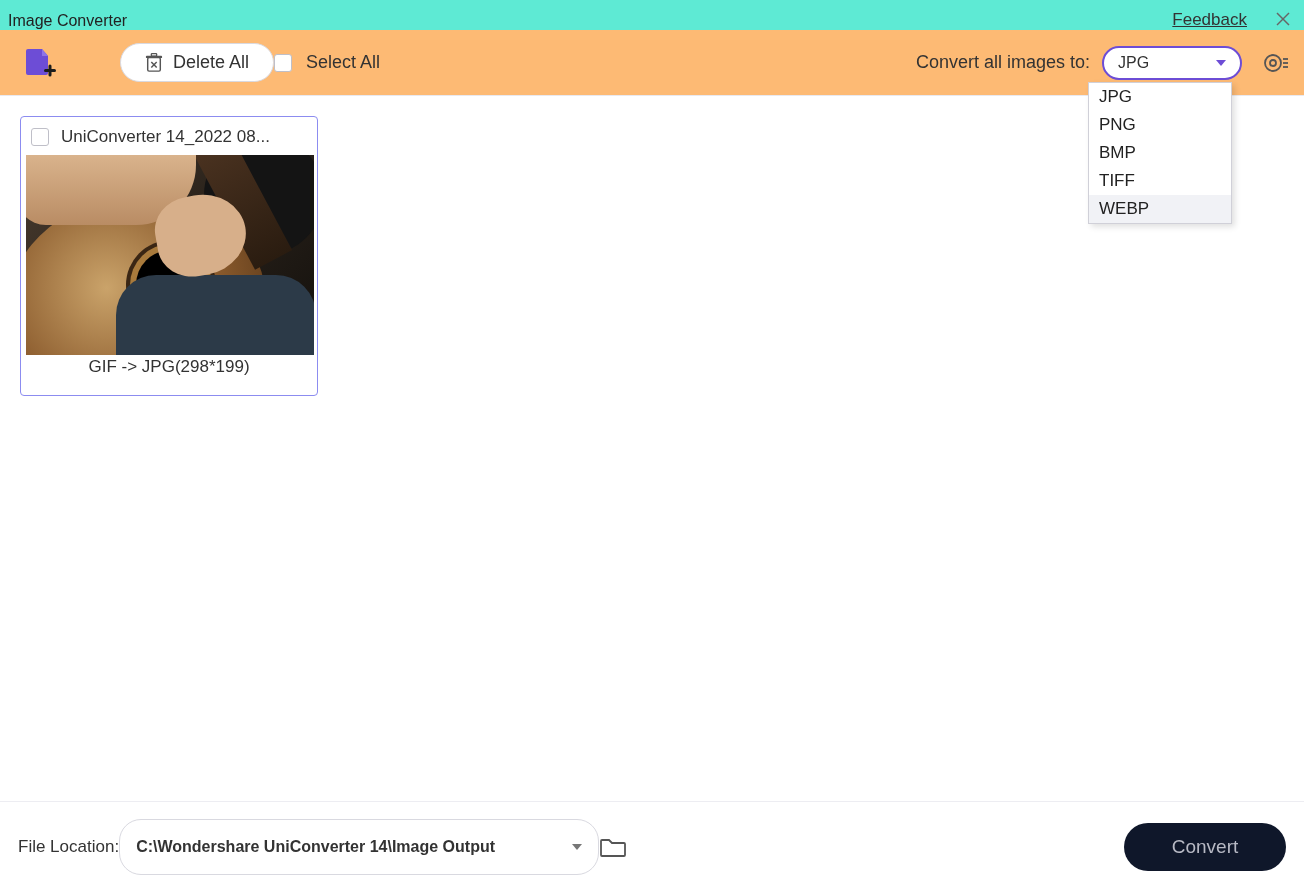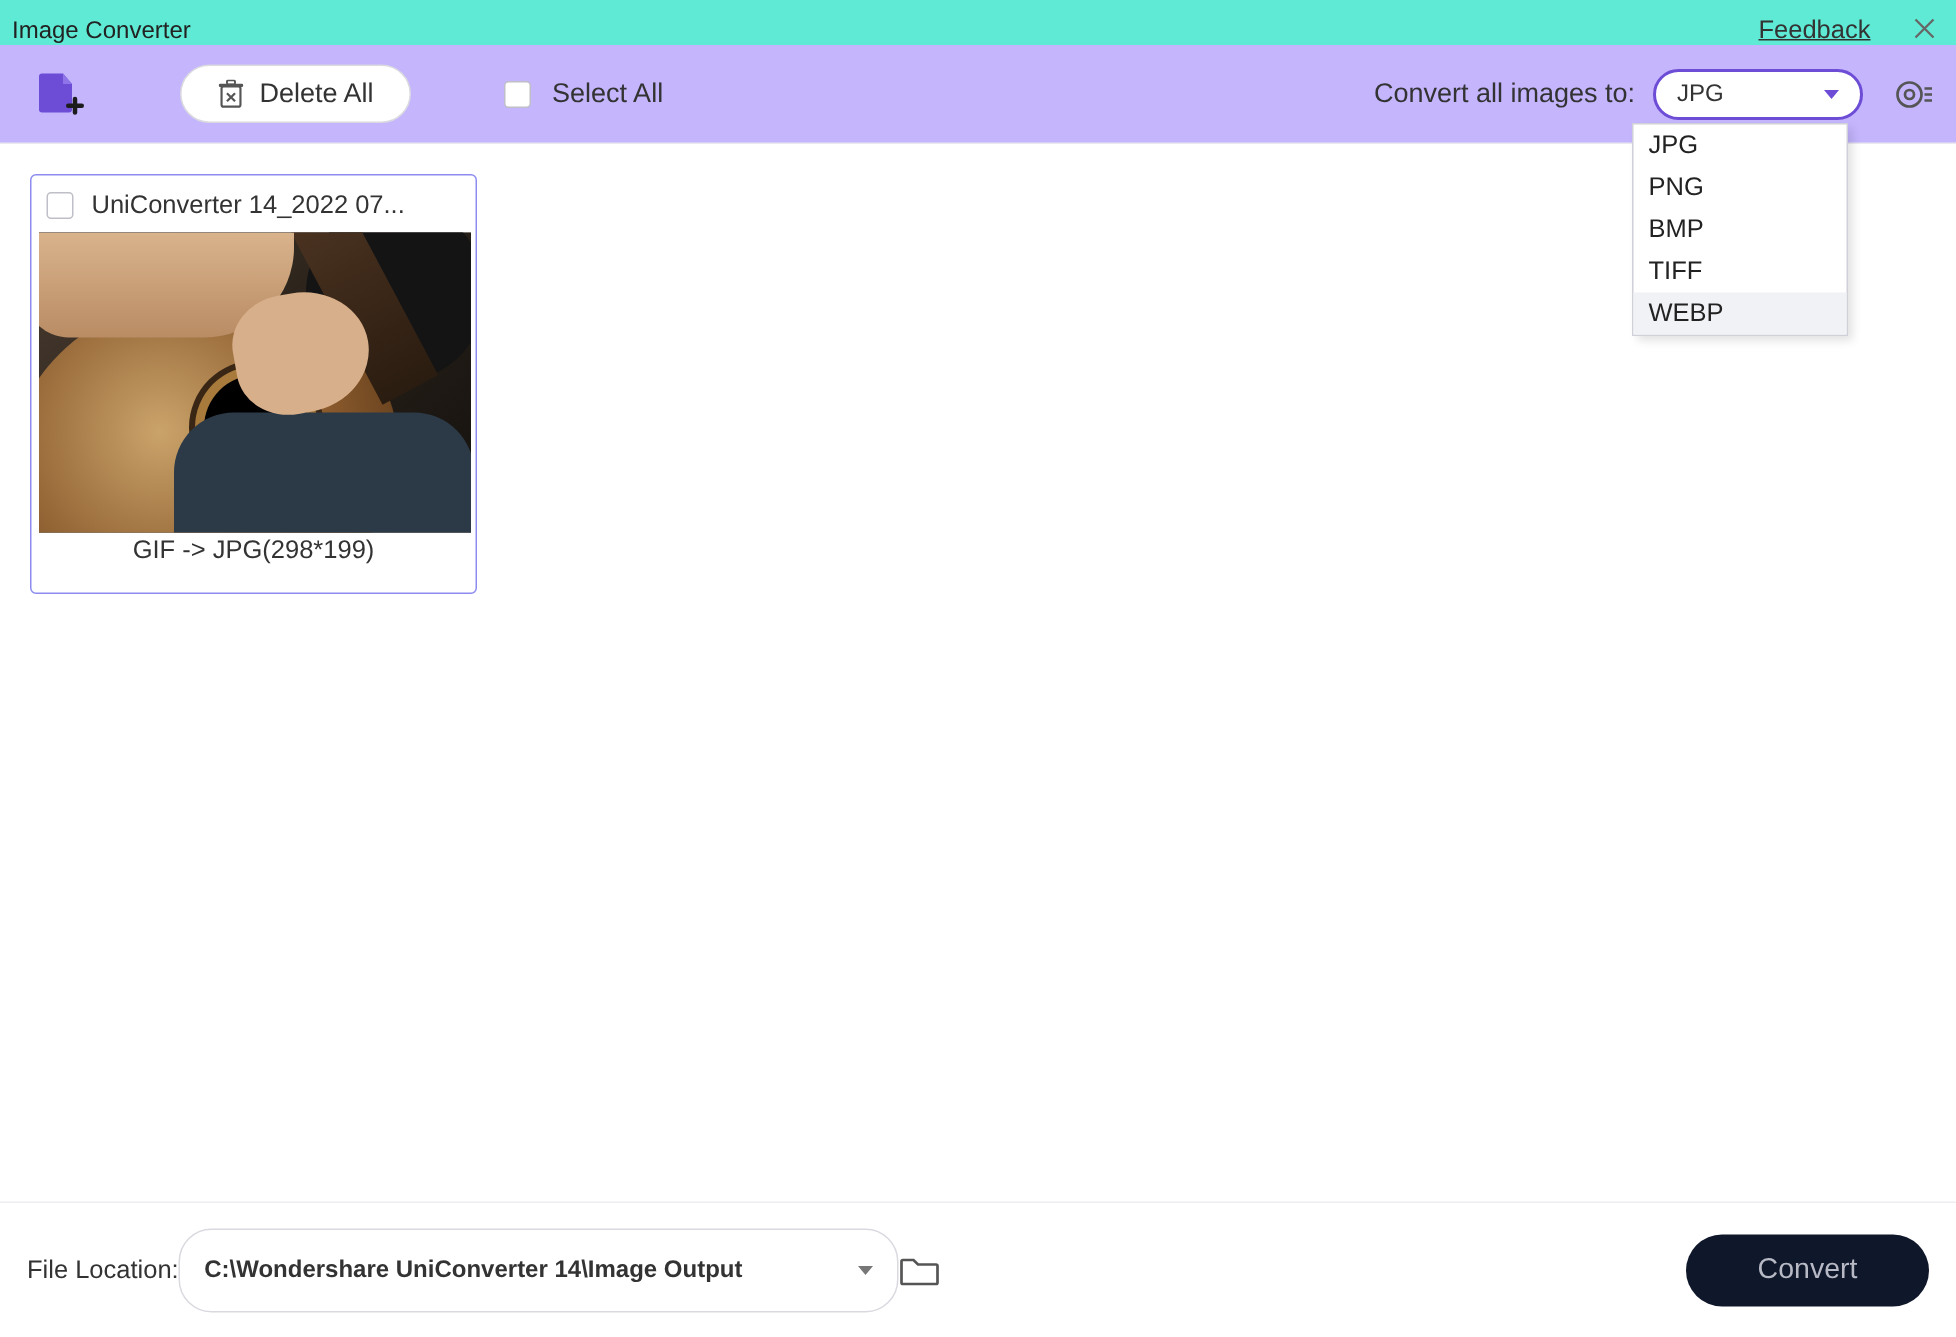--- a/index.html
+++ b/index.html
@@ -43,21 +43,21 @@
     align-items: center;
     justify-content: center;
     cursor: pointer;
     color: #555;
   }
   .close-x svg { width: 18px; height: 18px; stroke: #666; stroke-width: 2; }
 
   
   .toolbar {
     height: 66px;
-    background: #c4b5fd;
+    background: #fdba74;
     border-bottom: 1px solid #e9e9ef;
     display: flex;
     align-items: center;
     padding: 0 14px 0 20px;
     gap: 0;
   }
   .add-file-icon {
     width: 38px;
     height: 38px;
     display: flex;
@@ -76,21 +76,20 @@
     font-size: 18px;
     color: #333;
     cursor: pointer;
     margin-left: 62px;
   }
   .delete-all-btn svg { width: 18px; height: 20px; }
   .select-all-wrap {
     display: flex;
     align-items: center;
     gap: 14px;
-    margin-left: 62px;
     cursor: pointer;
   }
   .checkbox-box {
     width: 18px;
     height: 18px;
     border: 1.5px solid #bfbfc8;
     border-radius: 3px;
     background: #fff;
   }
   .select-all-label {
@@ -330,21 +329,21 @@
   <div class="opt">PNG</div>
   <div class="opt">BMP</div>
   <div class="opt">TIFF</div>
   <div class="opt hover">WEBP</div>
 </div>
 
 <div class="main-area">
   <div class="image-card">
     <div class="card-header">
       <div class="checkbox-box"></div>
-      <div class="card-filename">UniConverter 14_2022 07...</div>
+      <div class="card-filename">UniConverter 14_2022 08...</div>
     </div>
     <div class="card-thumb">
       <div class="thumb-bg"></div>
       <div class="thumb-shirt"></div>
       <div class="thumb-body"></div>
       <div class="thumb-neck"></div>
       <div class="thumb-hole"></div>
       <div class="thumb-jeans"></div>
       <div class="thumb-arm"></div>
       <div class="thumb-hand"></div>

